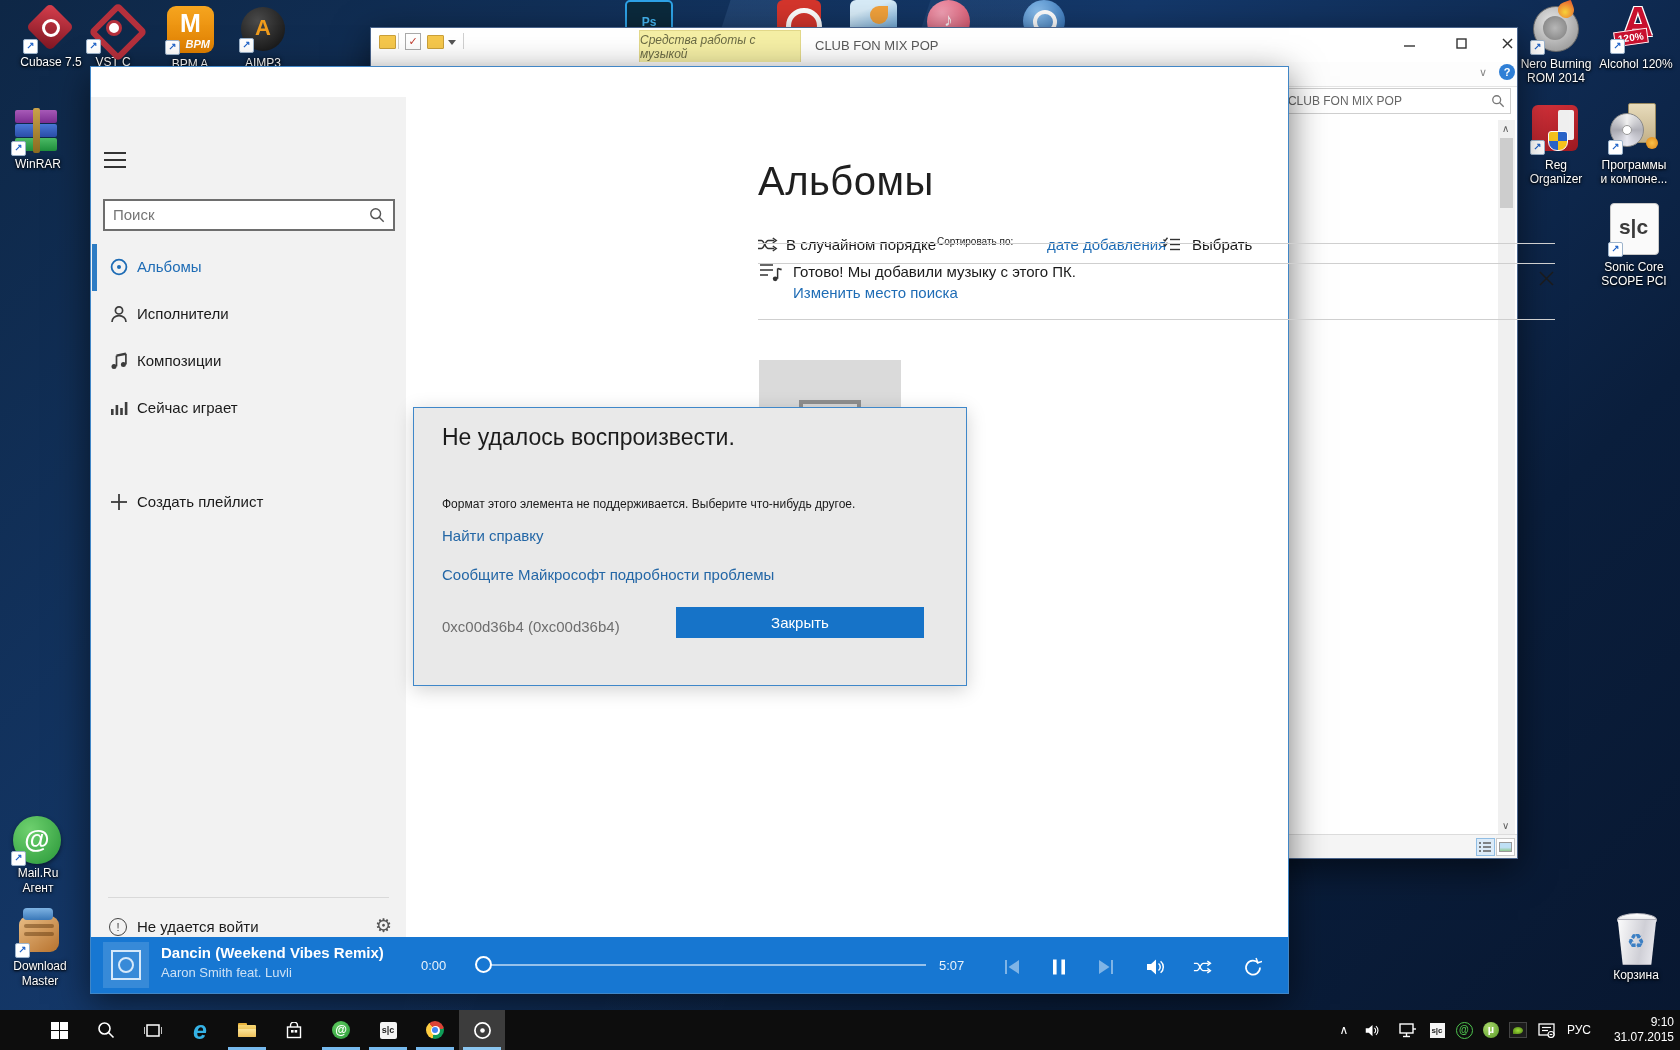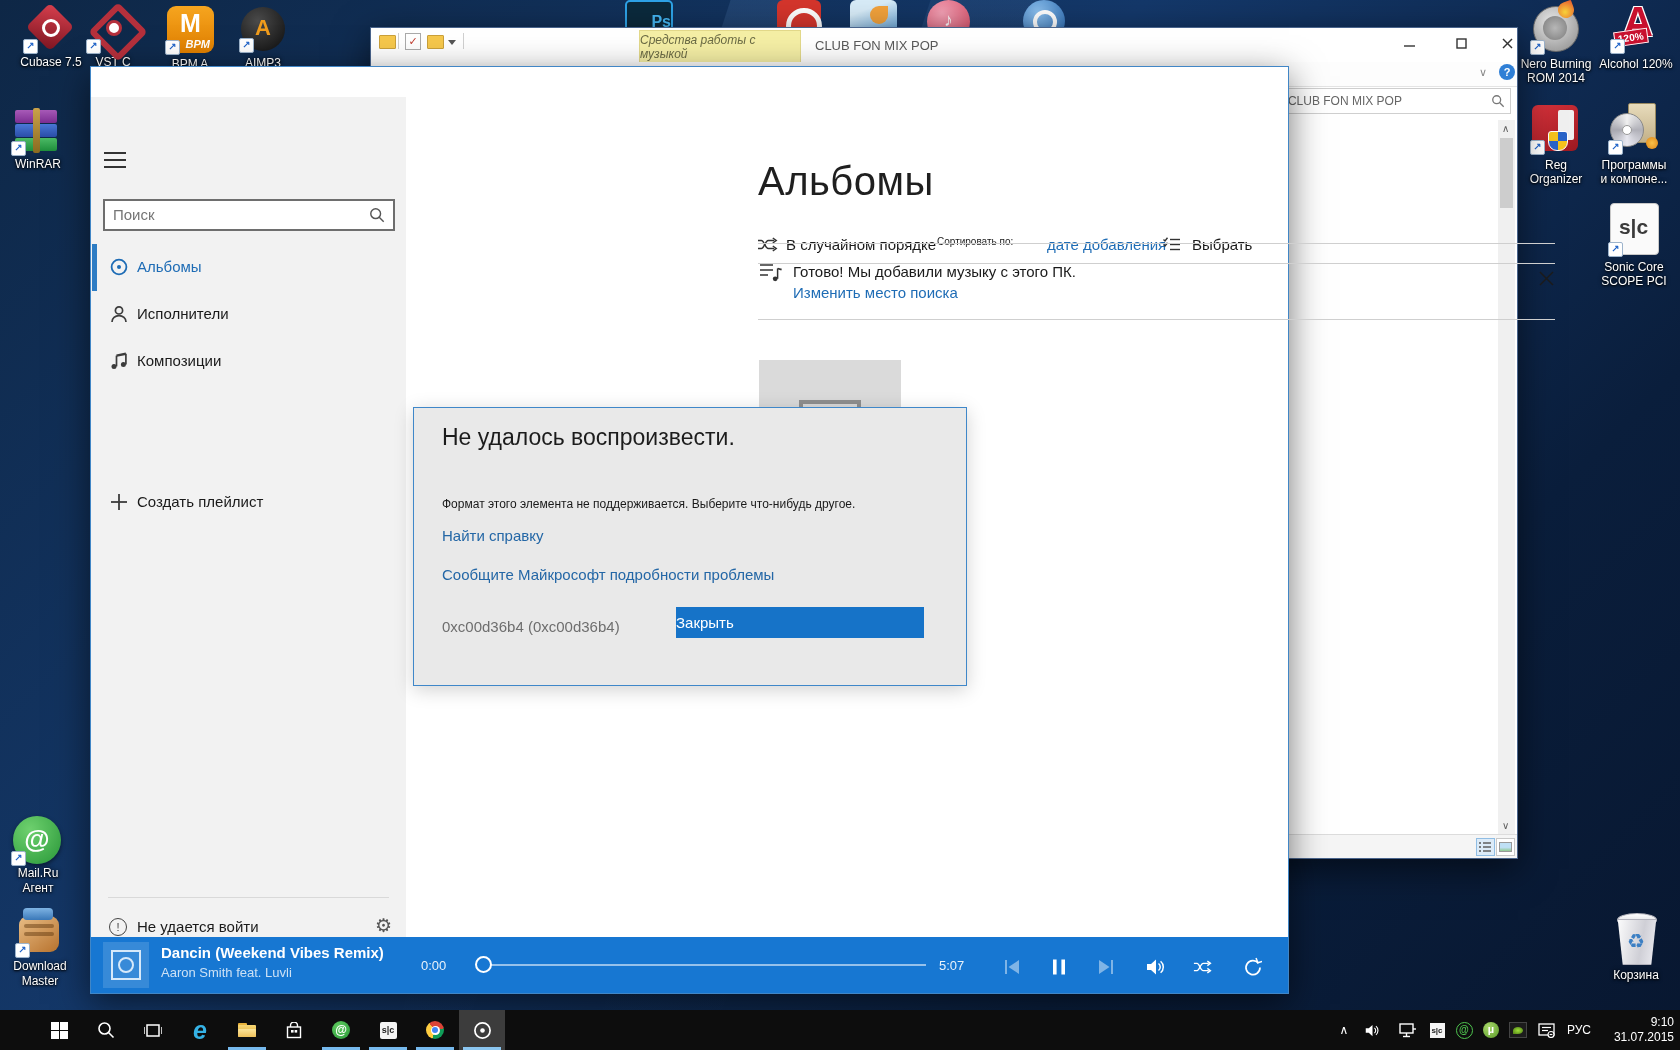--- a/index.html
+++ b/index.html
@@ -42,21 +42,21 @@
   .nowrap{white-space:nowrap;}
 </style>
 </head>
 <body>
 
 <div id="screen">
 
   <div class="beam" style="left:560px;top:0;width:70px;height:1050px;"></div>
   <div class="beam" style="left:760px;top:0;width:120px;height:1050px;opacity:.7;"></div>
 
-  <div class="abs" style="left:625px;top:0;width:44px;height:44px;background:#0b2a3d;border:2px solid #2ea3e8;border-radius:5px;color:#45b8f5;font-weight:bold;font-size:16px;text-align:right;line-height:40px;z-index:1;">Ps</div>
+  <div class="abs" style="left:625px;top:0;width:44px;height:44px;background:#0b2a3d;border:2px solid #2ea3e8;border-radius:5px;color:#45b8f5;font-weight:bold;font-size:12px;text-align:center;line-height:40px;z-index:1;">Ps</div>
   <div class="abs" style="left:777px;top:0;width:44px;height:44px;background:#d5352c;border-radius:6px;z-index:1;">
     <div class="abs" style="left:9px;top:8px;width:26px;height:26px;border:5px solid #fff;border-radius:50%;"></div>
   </div>
   <div class="abs" style="left:850px;top:0;width:47px;height:44px;background:linear-gradient(160deg,#d8ecf8 25%,#3a87c8);border-radius:6px;z-index:1;">
     <div class="abs" style="left:20px;top:6px;width:18px;height:18px;background:#f2a23c;border-radius:50% 0 50% 50%;"></div>
   </div>
   <div class="abs" style="left:927px;top:0;width:43px;height:43px;background:radial-gradient(circle at 35% 30%,#f2a0b4,#d4455f);border-radius:50%;color:#fff;font-size:18px;text-align:center;line-height:40px;z-index:1;">♪</div>
   <div class="abs" style="left:1023px;top:0;width:42px;height:42px;background:radial-gradient(circle at 35% 30%,#8cc0ee,#1f5fa8);border-radius:50%;z-index:1;">
     <div class="abs" style="left:10px;top:10px;width:16px;height:16px;border:4px solid #fff;border-radius:50%;"></div>
   </div>
@@ -273,20 +273,31 @@
           </svg>
         <span class="nlabel">Композиции</span>
       </div>
       <div class="navrow" style="top:194px;">
         <svg class="navicon" viewBox="0 0 20 20">
             <circle cx="10" cy="6.4" r="3.6" fill="none" stroke="currentColor" stroke-width="1.7"></circle>
             <path d="M3 18 a7 6.4 0 0 1 14 0" fill="none" stroke="currentColor" stroke-width="1.7"></path>
           </svg>
         <span class="nlabel">Исполнители</span>
       </div>
+      <div class="navrow" style="top:288px;">
+        <svg class="navicon" viewBox="0 0 20 20">
+            <g fill="currentColor">
+              <rect x="2" y="11" width="2.6" height="6"></rect>
+              <rect x="6.6" y="7" width="2.6" height="10"></rect>
+              <rect x="11.2" y="10" width="2.6" height="7"></rect>
+              <rect x="15.8" y="4" width="2.6" height="13"></rect>
+            </g>
+          </svg>
+        <span class="nlabel">Сейчас играет</span>
+      </div>
 
       <div class="navrow" style="top:382px;">
         <svg class="navicon" viewBox="0 0 20 20">
             <line x1="10" y1="2" x2="10" y2="18" stroke="currentColor" stroke-width="1.8"></line>
             <line x1="2" y1="10" x2="18" y2="10" stroke="currentColor" stroke-width="1.8"></line>
           </svg>
         <span class="nlabel">Создать плейлист</span>
       </div>
 
       <div class="abs" style="left:17px;top:800px;width:281px;height:1px;background:#d9d9d9;"></div>
@@ -349,21 +360,21 @@
         </div>
       </div>
     </div>
 
     <div id="g-dialog">
       <div class="abs nowrap" style="left:28px;top:16px;font-size:23px;color:#1c1c1c;">Не удалось воспроизвести.</div>
       <div class="abs" style="left:28px;top:56px;width:462px;font-size:12px;line-height:20px;color:#1a1a1a;margin-top:30px;">Формат этого элемента не поддерживается. Выберите что-нибудь другое.</div>
       <div class="abs nowrap g-link" style="left:28px;top:119px;font-size:15px;color:#2467a6;">Найти справку</div>
       <div class="abs nowrap g-link" style="left:28px;top:158px;font-size:15px;color:#2467a6;">Сообщите Майкрософт подробности проблемы</div>
       <div class="abs nowrap" style="left:28px;top:210px;font-size:15px;color:#6e6e6e;">0xc00d36b4 (0xc00d36b4)</div>
-      <div class="abs" style="left:262px;top:199px;width:248px;height:31px;background:#1673c8;color:#fff;font-size:15px;text-align:left;line-height:31px;">Закрыть</div>
+      <div class="abs" style="left:262px;top:199px;width:248px;height:31px;background:#1673c8;color:#fff;font-size:15px;text-align:center;line-height:31px;">Закрыть</div>
     </div>
 
     <div id="player">
       <div class="abs" style="left:12px;top:5px;width:46px;height:46px;background:rgba(255,255,255,.14);">
         <div class="abs" style="left:8px;top:8px;width:26px;height:26px;border:2px solid #d6e9fa;">
           <div class="abs" style="left:5px;top:5px;width:12px;height:12px;border:2px solid #d6e9fa;border-radius:50%;"></div>
         </div>
       </div>
       <div class="abs nowrap" style="left:70px;top:7px;font-size:15px;font-weight:bold;color:#fff;">Dancin (Weekend Vibes Remix)</div>
       <div class="abs nowrap" style="left:70px;top:28px;font-size:13px;color:rgba(255,255,255,.78);">Aaron Smith feat. Luvli</div>

